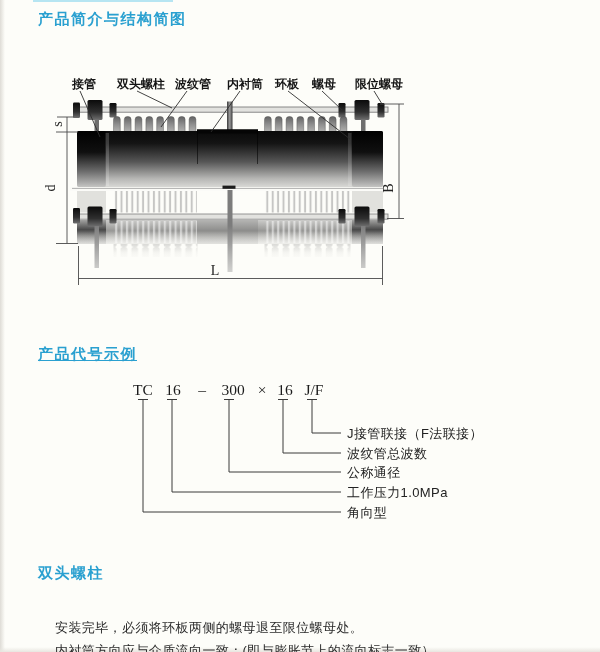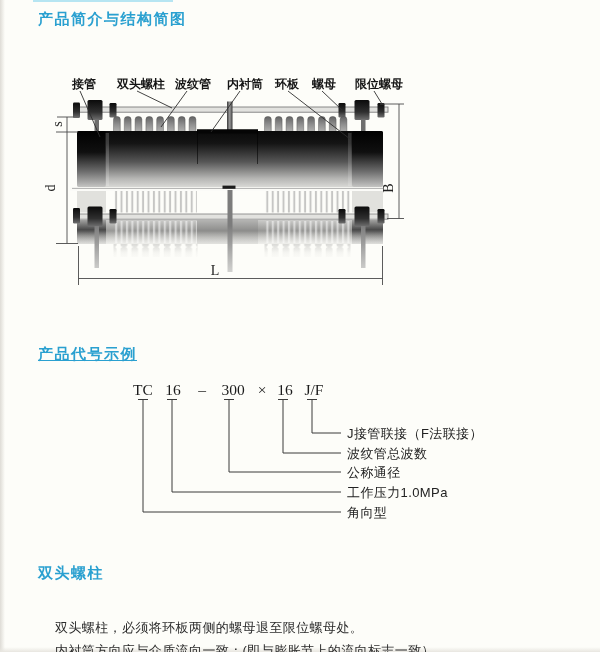--- a/index.html
+++ b/index.html
@@ -250,14 +250,14 @@
     <g>
       <text class="code-exp" x="347" y="67.5">J接管联接（F法联接）</text>
       <text class="code-exp" x="347" y="87.5">波纹管总波数</text>
       <text class="code-exp" x="347" y="106.5">公称通径</text>
       <text class="code-exp" x="347" y="126.5">工作压力1.0MPa</text>
       <text class="code-exp" x="347" y="146.5">角向型</text>
     </g>
   </svg>
 
   <div class="install-line" id="install-line-0">内衬筒方向应与介质流向一致；(即与膨胀节上的流向标志一致）</div>
-  <div class="install-line" id="install-line-1">双头螺柱，必须将环板两侧的螺母退至限位螺母处。</div>
+  <div class="install-line" id="install-line-1">安装完毕，必须将环板两侧的螺母退至限位螺母处。</div>
 </div>
 
 </body></html>

